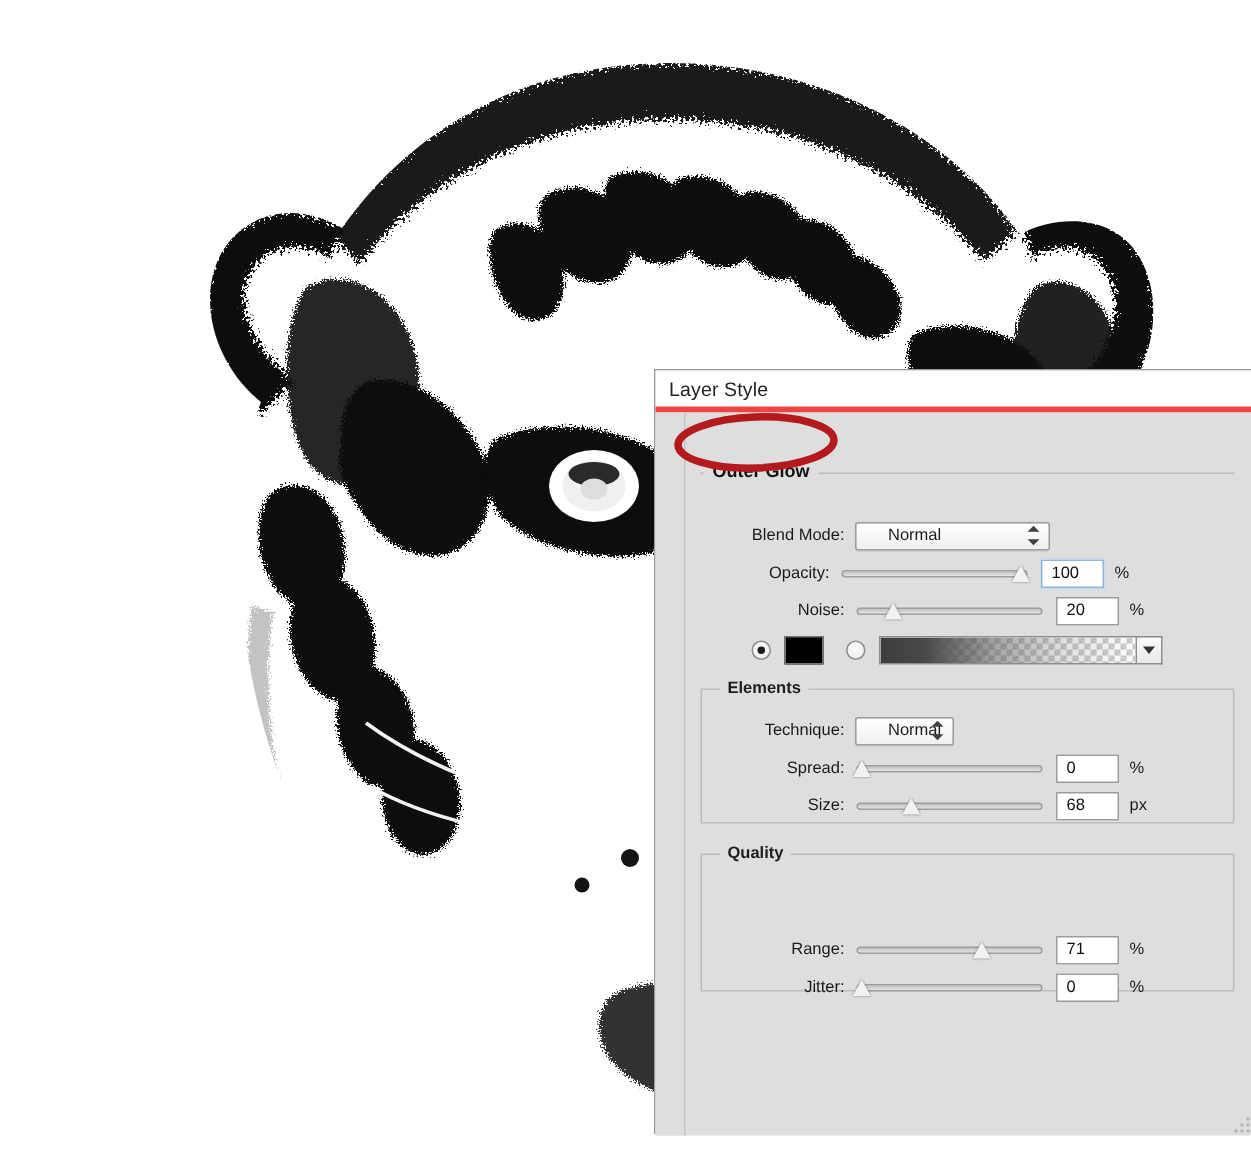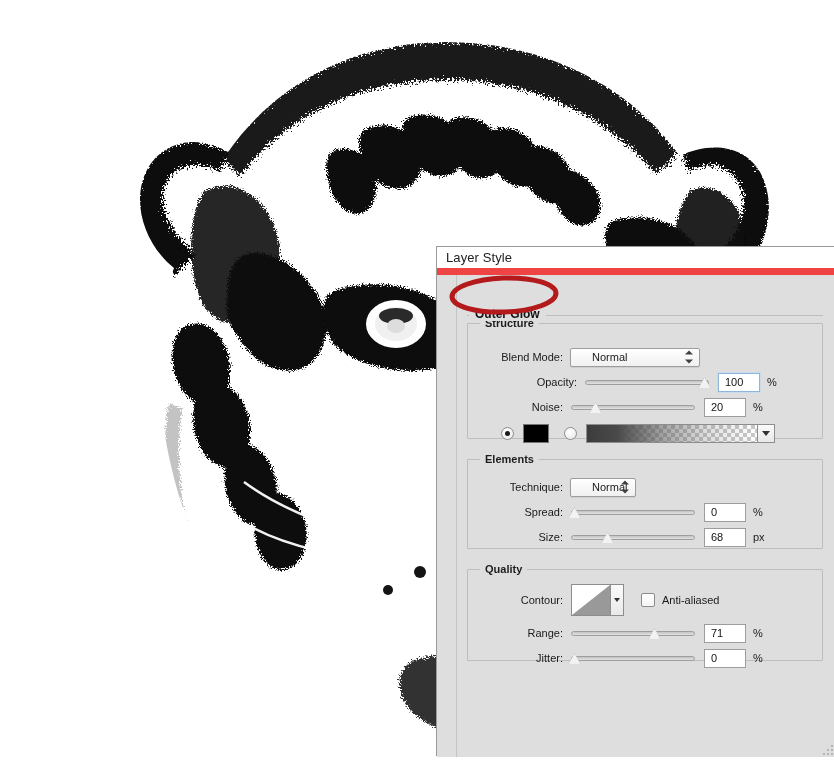--- a/index.html
+++ b/index.html
@@ -43,21 +43,21 @@
     width: 398px;
     height: 510px;
     background: #dedede;
     border-top: 1px solid #9a9a9a;
     border-left: 1px solid #9a9a9a;
     box-sizing: border-box;
   }
   #dialog-titlebar {
     height: 28px;
     background: #ffffff;
-    border-bottom: 7px solid #ef4444;
+    border-bottom: 4px solid #ef4444;
     display: flex;
     align-items: center;
     box-sizing: border-box;
   }
   #dialog-title {
     font-size: 13px;
     color: #222;
     padding-left: 9px;
     letter-spacing: .1px;
   }
@@ -521,33 +521,30 @@
 
   <div id="dialog-body">
 
     <div id="styles-list-strip"></div>
 
     <div id="settings-pane">
 
       <div id="outer-glow-rule"></div>
       <div id="outer-glow-header">Outer Glow</div>
 
-      <div class="group-box" style="left:10px; top:48px; width:356px; height:116px;">
-        <div class="group-title">Structure</div>
-      </div>
 
       <div class="row" style="left:10px; top:72px; width:356px;">
         <div class="row-label" style="width:96px;">Blend Mode:</div>
         <div class="combo" style="margin-left:7px; width:130px;">
           <span class="combo-value">Normal</span>
           <span class="combo-spin"></span>
         </div>
       </div>
 
-      <div class="row" style="left:24px; top:97px; width:352px;">
+      <div class="row" style="left:0; top:97px; width:352px;">
         <div class="row-label" style="width:96px;">Opacity:</div>
         <div class="slider" style="margin-left:8px; width:124px;">
           <div class="slider-track"></div>
           <div class="slider-thumb" style="left:97%;"></div>
         </div>
         <div class="numfield focused" style="margin-left:9px; width:42px;">100</div>
         <div class="unit">%</div>
       </div>
 
       <div class="row" style="left:10px; top:122px; width:356px;">
@@ -602,34 +599,20 @@
           <div class="slider-thumb" style="left:30%;"></div>
         </div>
         <div class="numfield" style="margin-left:9px; width:42px;">68</div>
         <div class="unit">px</div>
       </div>
 
       <div class="group-box" style="left:10px; top:294px; width:356px; height:92px;">
         <div class="group-title">Quality</div>
       </div>
 
-      <div class="row" style="left:10px; top:308px; width:356px; height:34px;">
-        <div class="row-label" style="width:96px;">Contour:</div>
-        <span id="contour-swatch" style="margin-left:8px;">
-          <svg viewBox="0 0 40 32" preserveAspectRatio="none">
-            <rect x="0" y="0" width="40" height="32" fill="#ffffff"></rect>
-            <polygon points="40,0 40,32 0,32" fill="#999999"></polygon>
-          </svg>
-        </span>
-        <span id="contour-dropdown-btn">
-          <span class="caret-down"></span>
-        </span>
-        <span class="checkbox" style="margin-left:17px;"></span>
-        <span class="checkbox-label">Anti-aliased</span>
-      </div>
 
       <div class="row" style="left:10px; top:348px; width:356px;align-items:center;">
         <div class="row-label" style="width:96px;">Range:</div>
         <div class="slider" style="margin-left:8px; width:124px;">
           <div class="slider-track"></div>
           <div class="slider-thumb" style="left:68%;"></div>
         </div>
         <div class="numfield" style="margin-left:9px; width:42px;">71</div>
         <div class="unit">%</div>
       </div>

